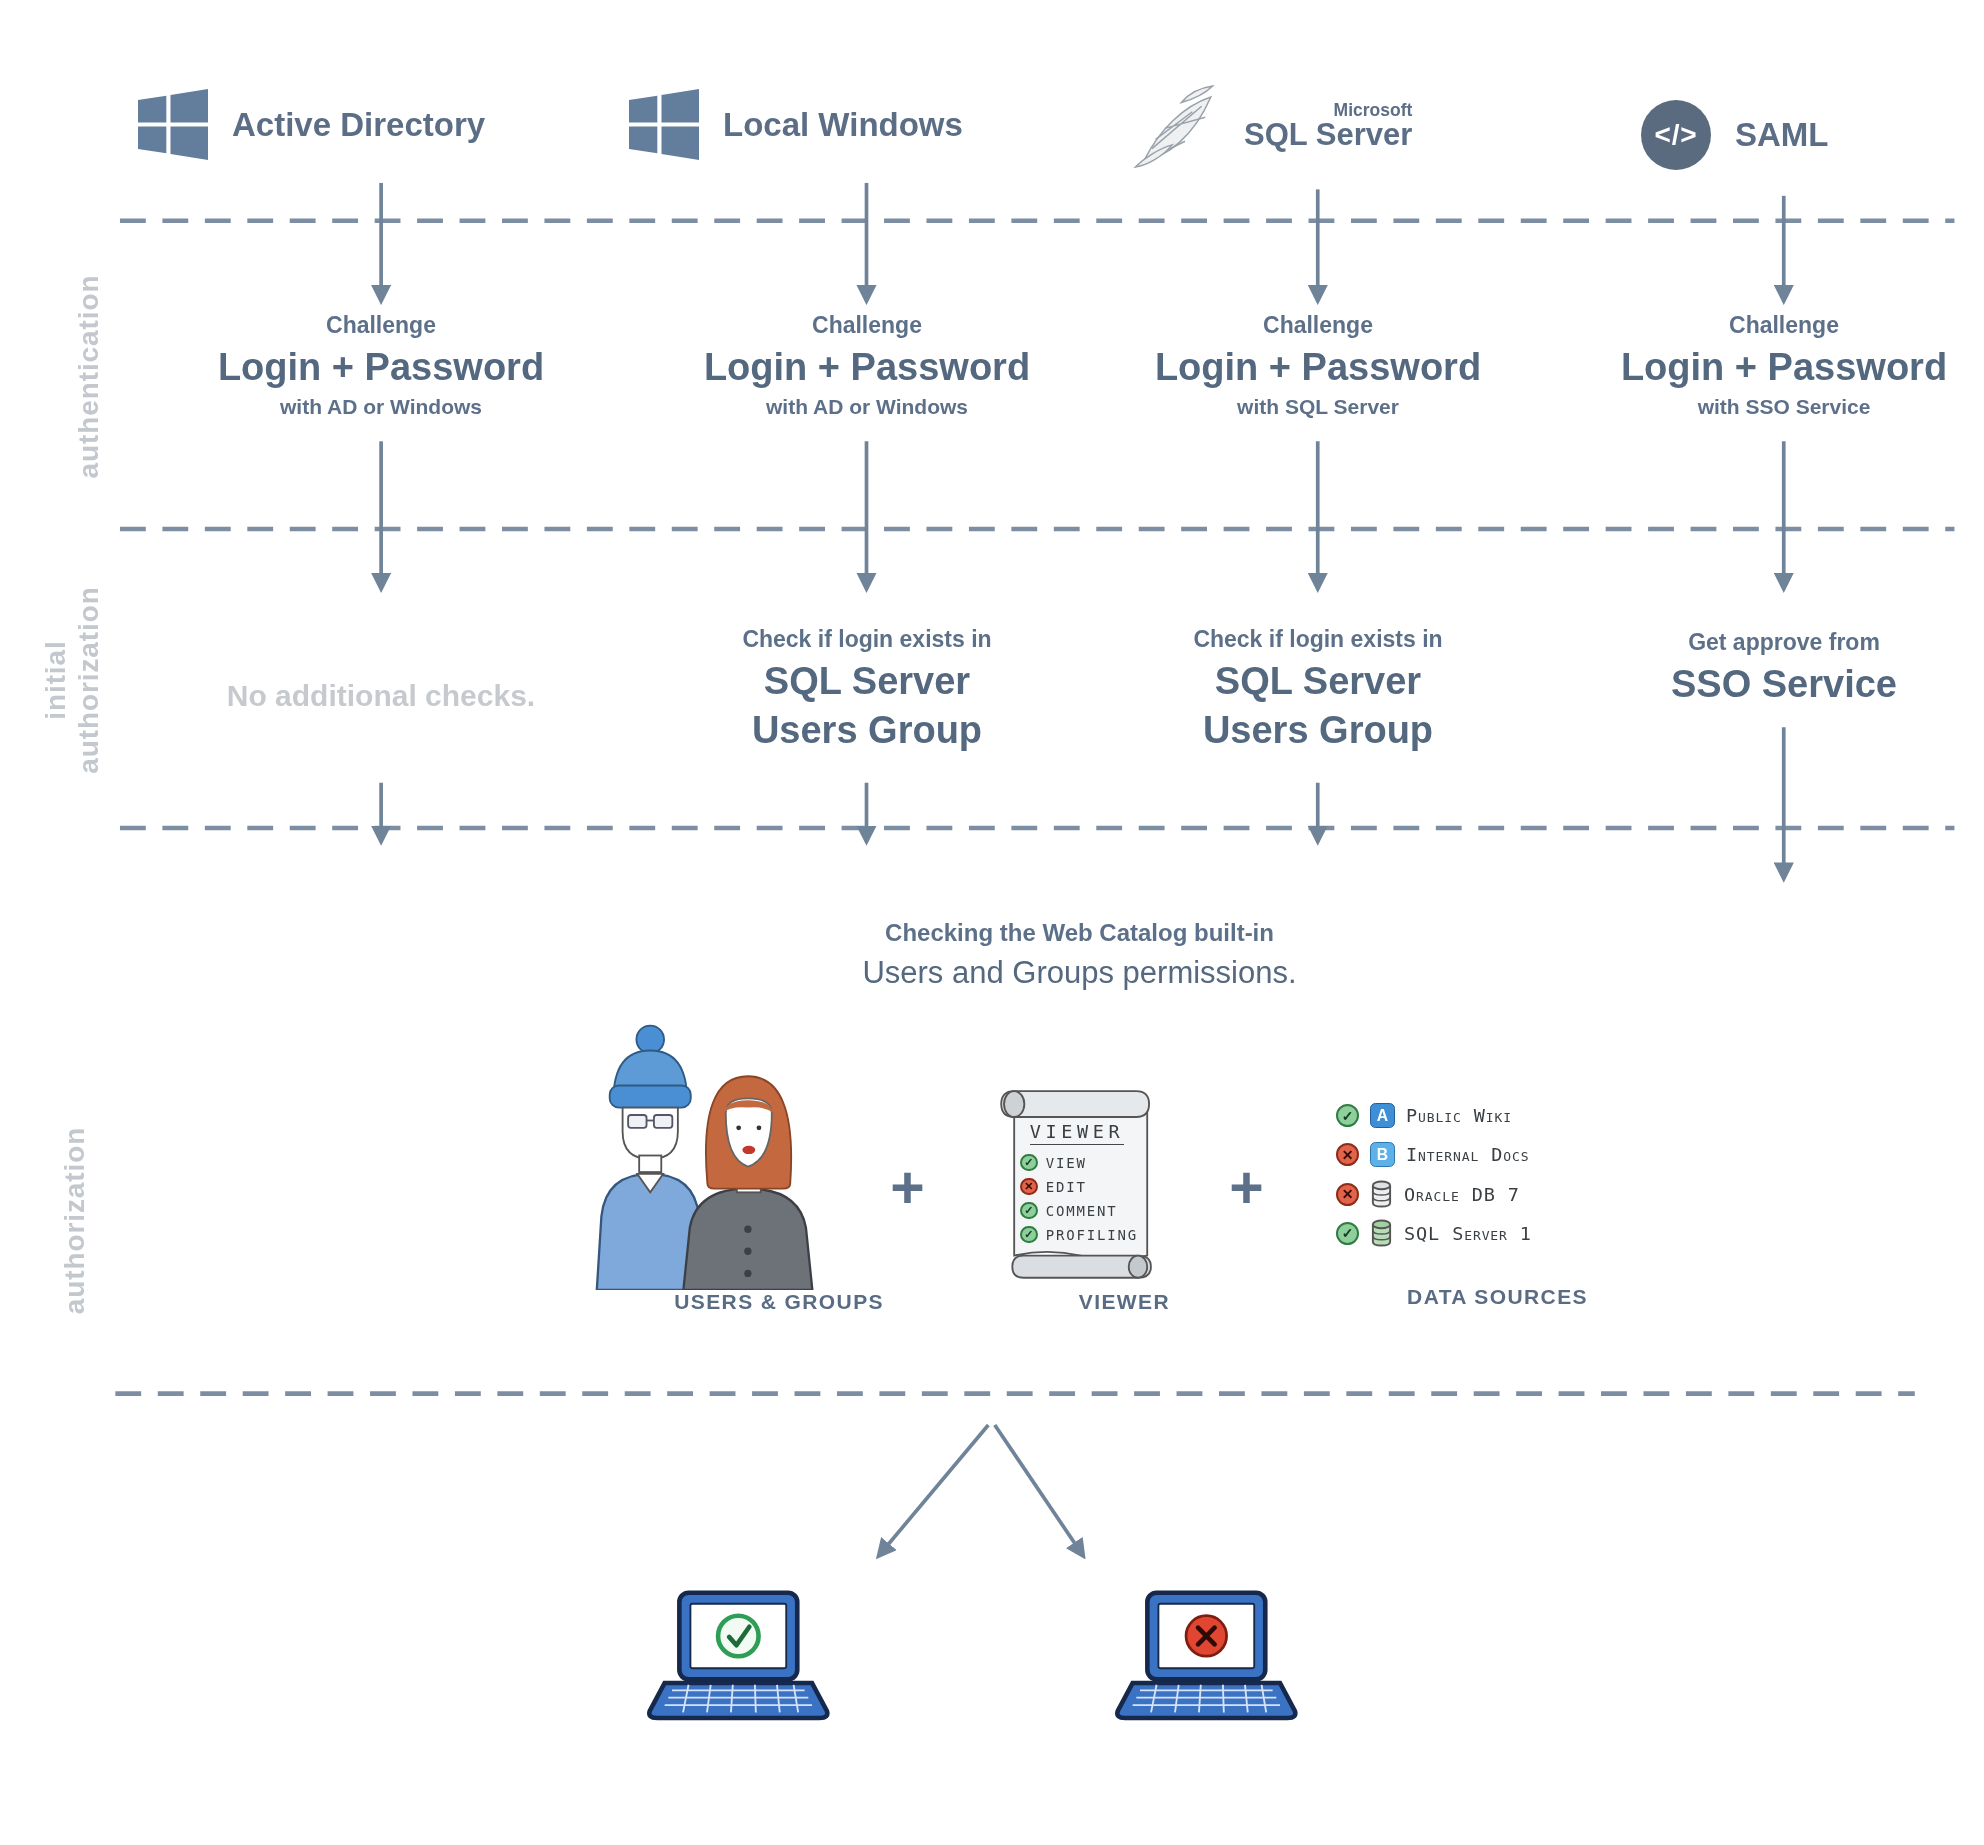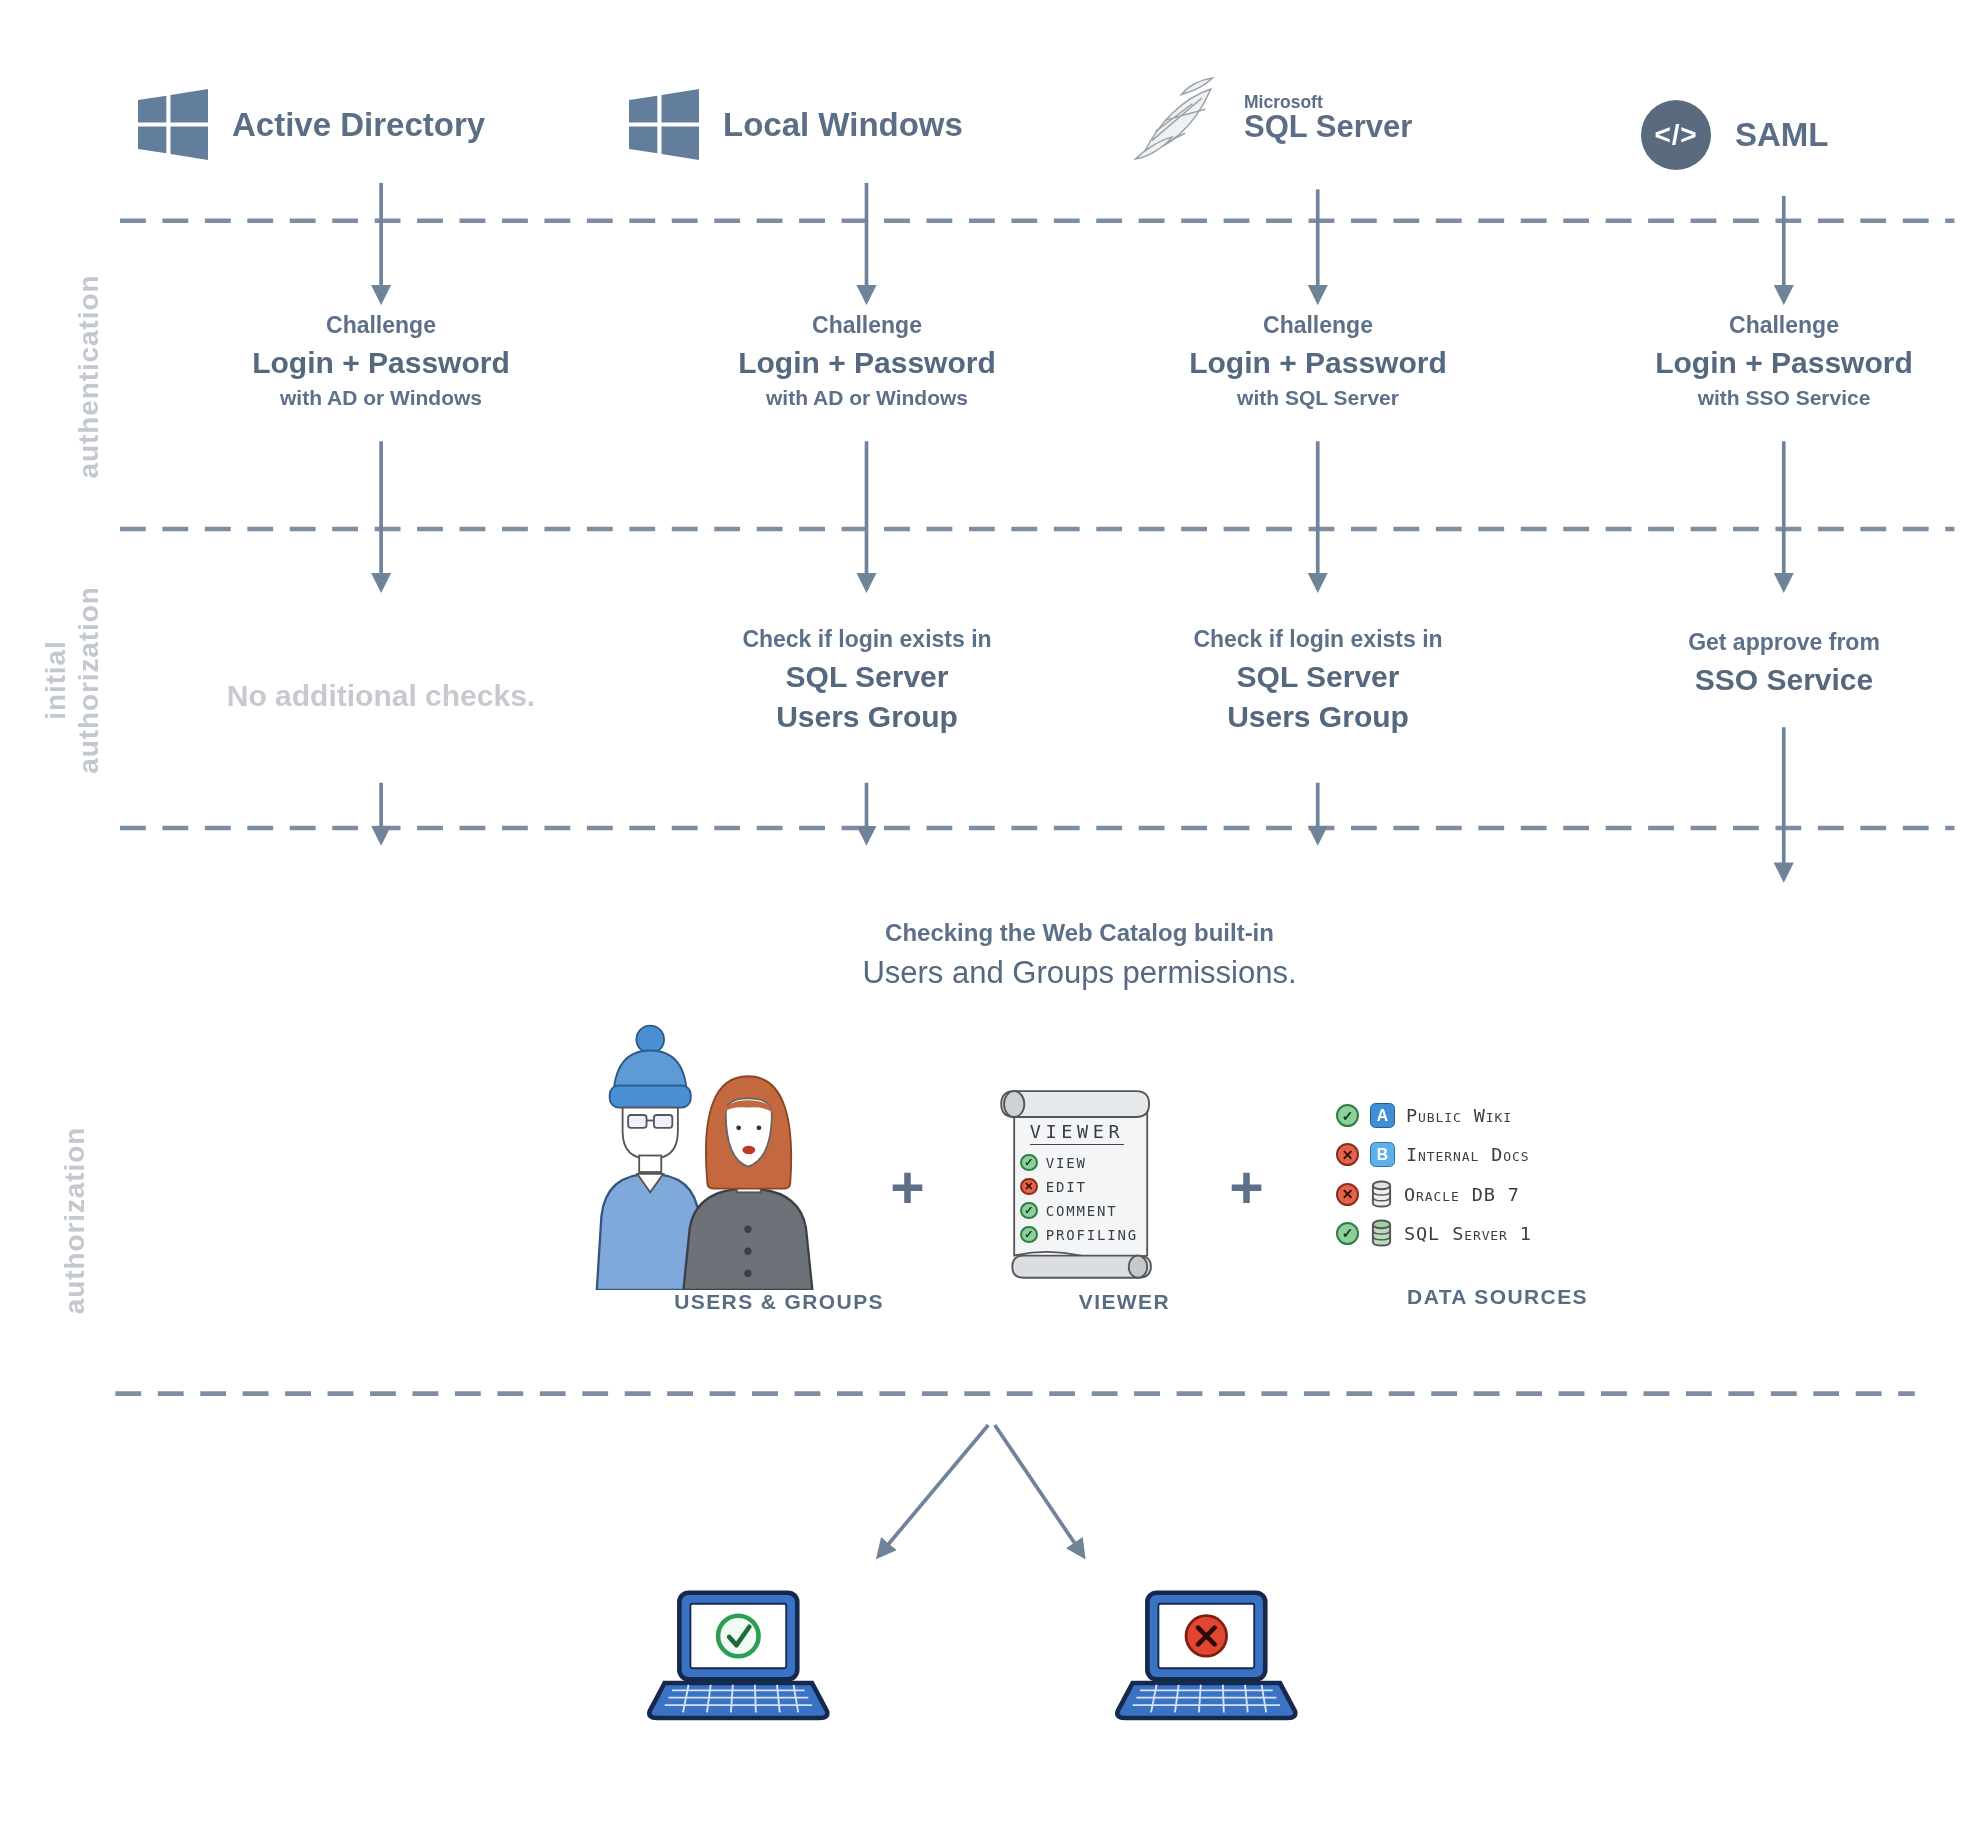--- a/index.html
+++ b/index.html
@@ -22,21 +22,21 @@
   .saml-circle { width:70px; height:70px; border-radius:50%; background:#5a6b80; display:flex; align-items:center; justify-content:center;
                  color:#ffffff; font-size:28px; font-weight:bold; letter-spacing:0.9px; }
 
   
   .side-label { position:absolute; width:314px; text-align:center; transform:rotate(-90deg); transform-origin:center;
                 font-weight:bold; font-size:28px; color:#c3c8ce; letter-spacing:0.9px; line-height:33px; }
 
   
   .step { position:absolute; width:406px; text-align:center; color:#5d7089; }
   .st-label { font-size:23px; font-weight:bold; }
-  .st-main { font-size:30px; font-weight:bold; color:#54687f; margin-top:6.5px; }
+  .st-main { font-size:38px; font-weight:bold; color:#54687f; margin-top:6.5px; }
   .st-sub { font-size:21px; font-weight:bold; margin-top:6.5px; }
   .st-muted { font-size:30px; font-weight:bold; color:#c6cacf; }
 
   .catalog { position:absolute; width:849px; text-align:center; color:#5d7089; }
   .catalog-l1 { font-size:24px; font-weight:bold; }
   .catalog-l2 { font-size:31px; font-weight:normal; color:#54687f; margin-top:8.3px; }
 
   .group-label { position:absolute; text-align:right; font-size:21px; font-weight:bold; letter-spacing:1.4px; color:#5a6c84; }
   .plus-sign { position:absolute; width:65px; text-align:center; font-size:59px; font-weight:bold; color:#5d7089; line-height:65px; }
 
@@ -127,21 +127,21 @@
       <g fill="#637d9c">
         <path d="M0 13 L34 8 V40 H0 Z"></path>
         <path d="M39 7 L84 0 V40 H39 Z"></path>
         <path d="M0 45 H34 V77 L0 72 Z"></path>
         <path d="M39 45 H84 V85 L39 78 Z"></path>
       </g>
     </svg>
     <span class="col-title">Active Directory</span>
   </div>
 
-  <div class="col-header" style="left:1128px; top:76px;">
+  <div class="col-header" style="left:1128px; top:84px;text-align:right;">
     <svg width="92" height="85" viewBox="0 0 100 92">
       <g stroke="#9aa1a9" stroke-width="1.6" fill="#eef0f2">
         <path d="M18 82 C42 80 72 56 90 14 C60 24 34 50 18 82 Z"></path>
         <path d="M30 60 L70 30 M26 70 L80 24 M40 48 L84 36 M34 76 L62 62" fill="none"></path>
         <path d="M8 90 C22 88 38 78 48 66 C34 70 18 80 8 90 Z"></path>
         <path d="M58 20 C66 10 78 4 92 2 C84 10 72 16 58 20 Z"></path>
       </g>
     </svg>
     <span class="brand-stack">
       <span class="brand-small">Microsoft</span>

